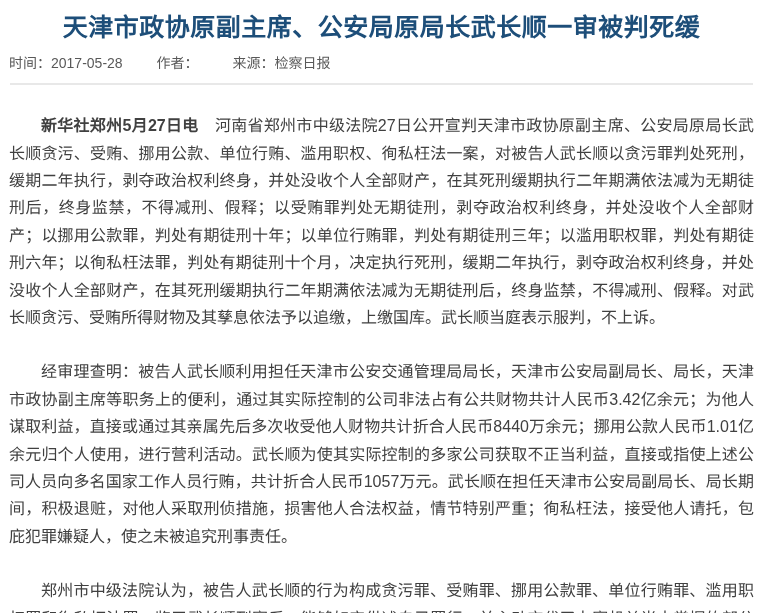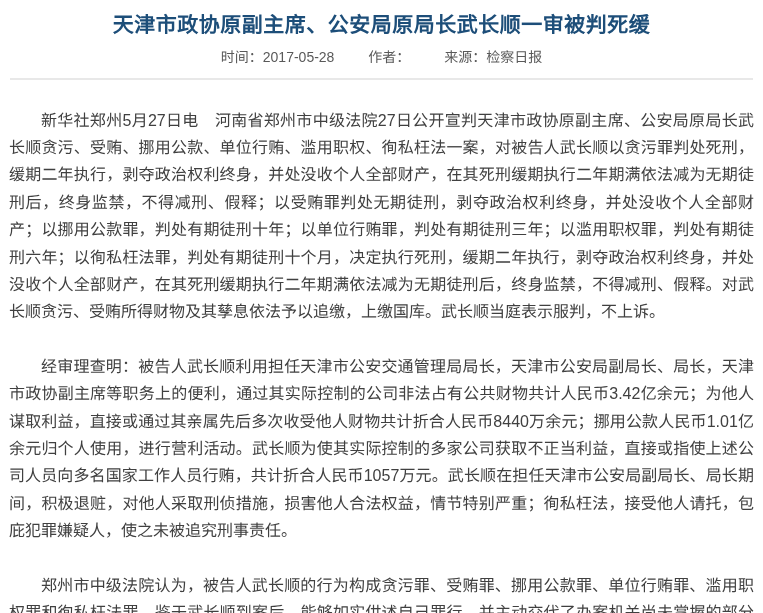--- a/index.html
+++ b/index.html
@@ -20,30 +20,30 @@
     width: 763px;
     height: 613px;
     overflow: hidden;
     background: var(--color-bg);
   }
   .article {
     padding: 4px 9px 0 9px;
   }
   .title {
     margin: 6px 0 0 0;
-    font-size: 21px;
+    font-size: 25px;
     font-weight: bold;
     line-height: 1.4;
     text-align: center;
     color: var(--color-title);
     letter-spacing: 0.5px;
   }
   .meta {
     margin-top: 9px;
-    text-align: center;
+    text-align: left;
     font-size: 14px;
     color: var(--color-meta);
     line-height: 1.3;
   }
   .meta-item + .meta-item {
     margin-left: 30px;
   }
   .divider {
     border: none;
     border-top: 2px solid var(--color-divider);
@@ -53,21 +53,21 @@
   .para {
     margin: 27px 0 0 0;
     font-size: 16px;
     line-height: 27.4px;
     text-align: justify;
     text-indent: 2em;
     color: var(--color-body);
     word-break: break-all;
   }
   .para .lead {
-    font-weight: normal;
+    font-weight: bold;
   }
 </style>
 </head>
 <body>
 
 <div class="page">
   <main class="article">
 
     <h1 class="title">天津市政协原副主席、公安局原局长武长顺一审被判死缓</h1>
 

